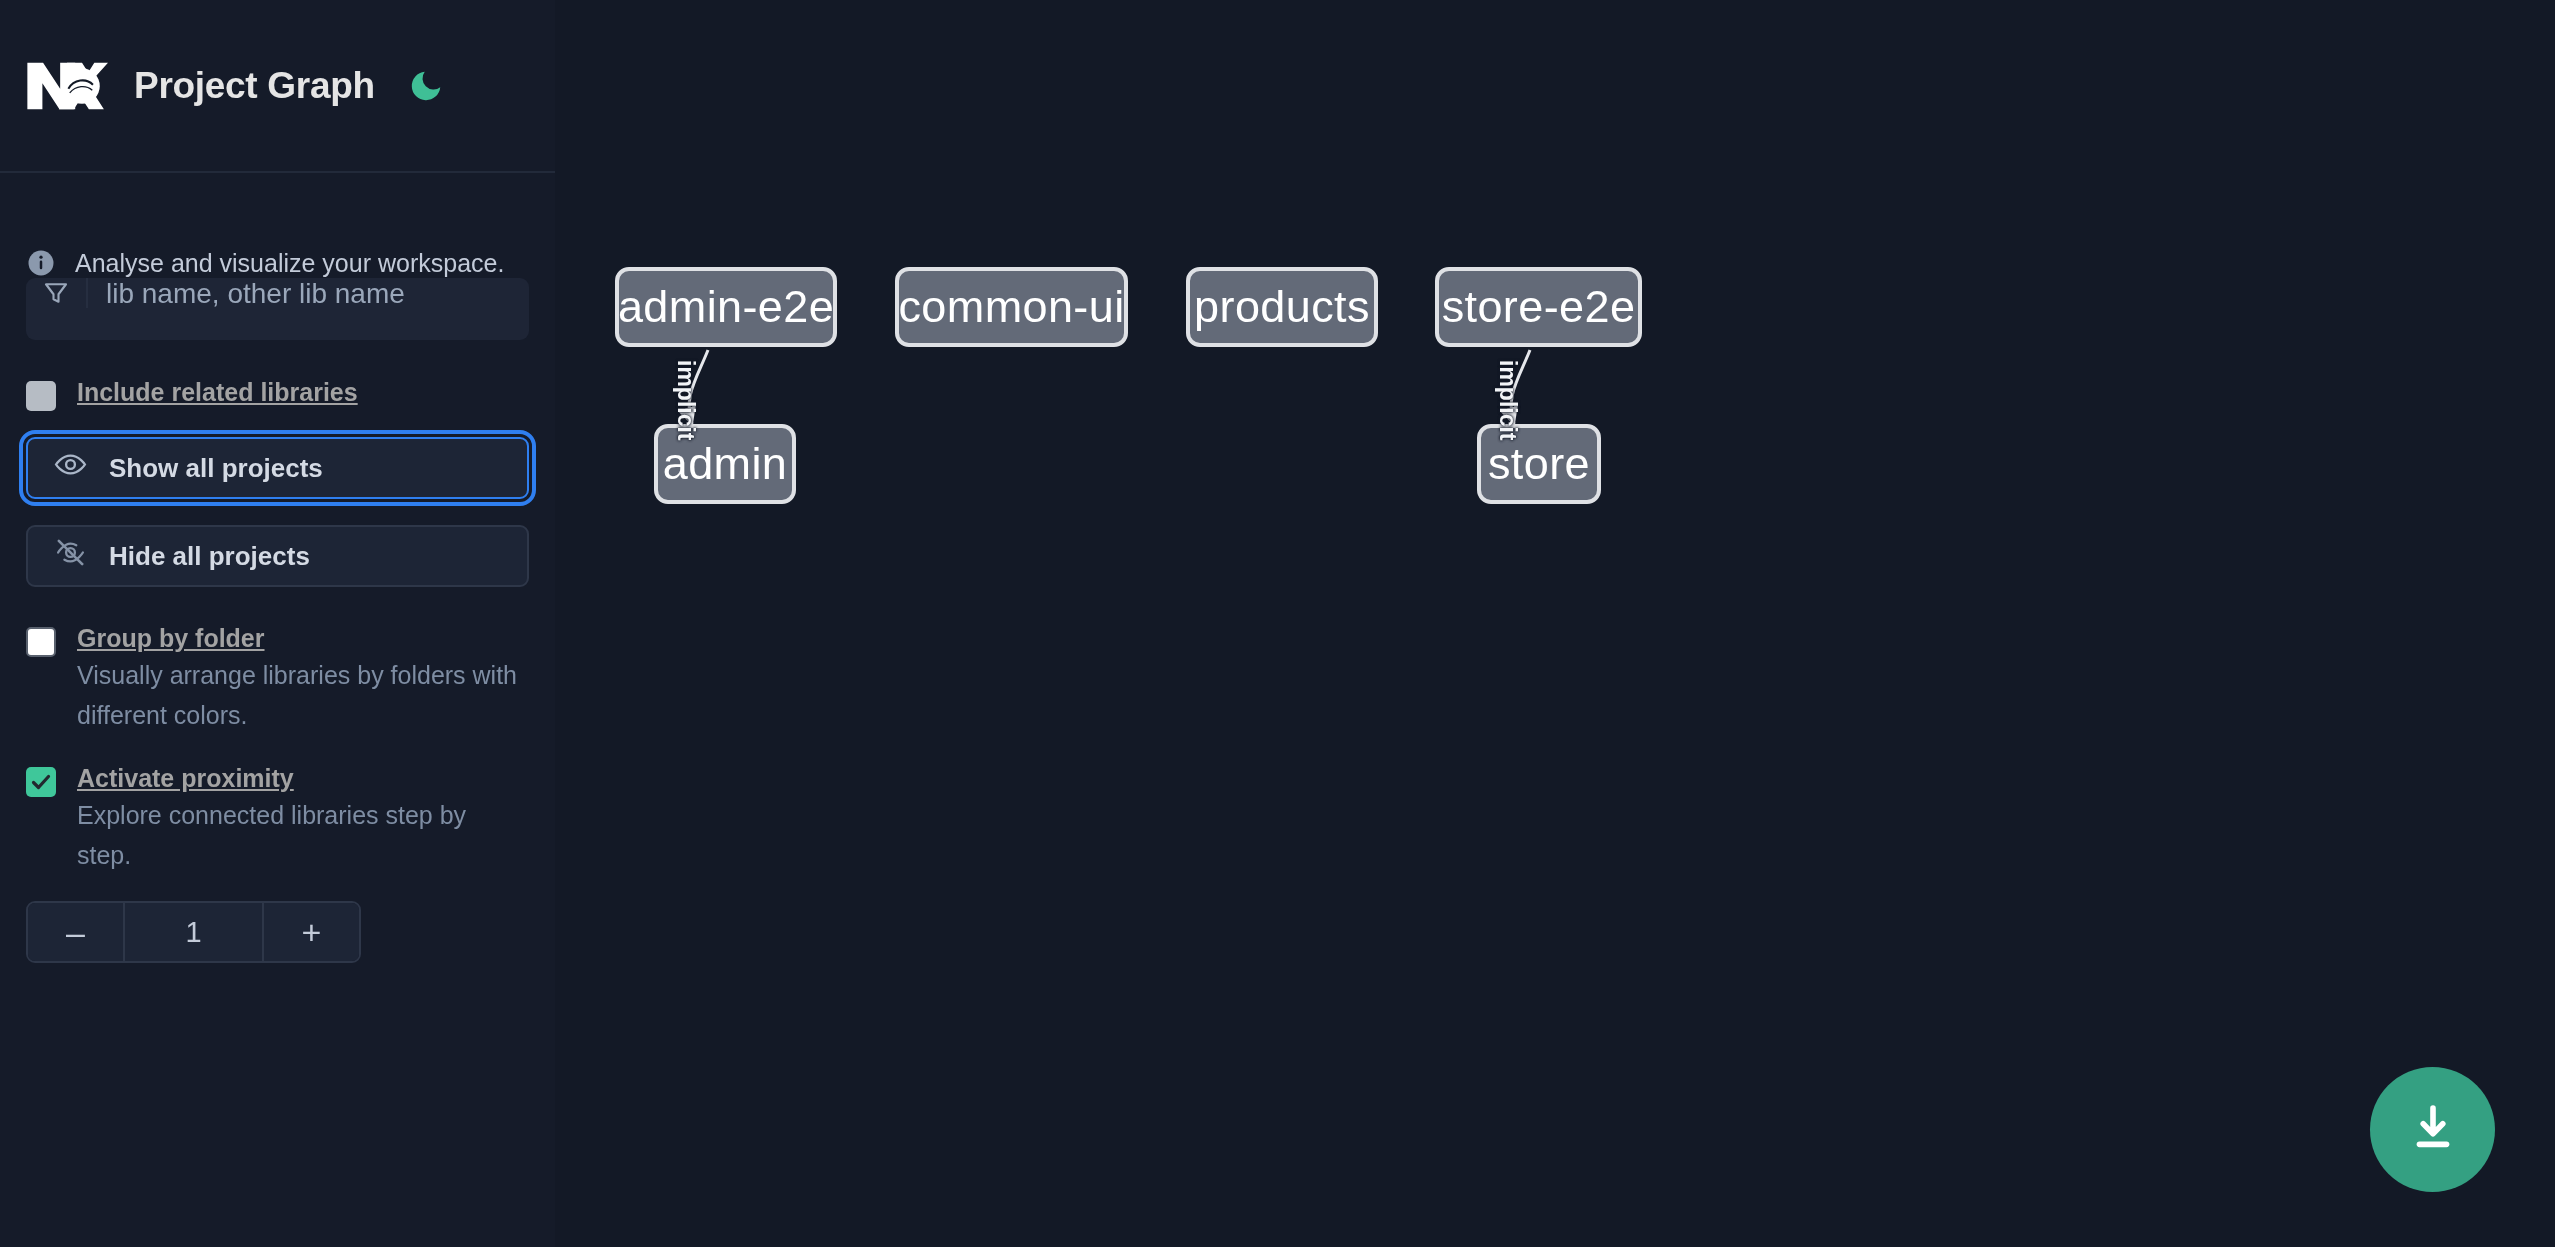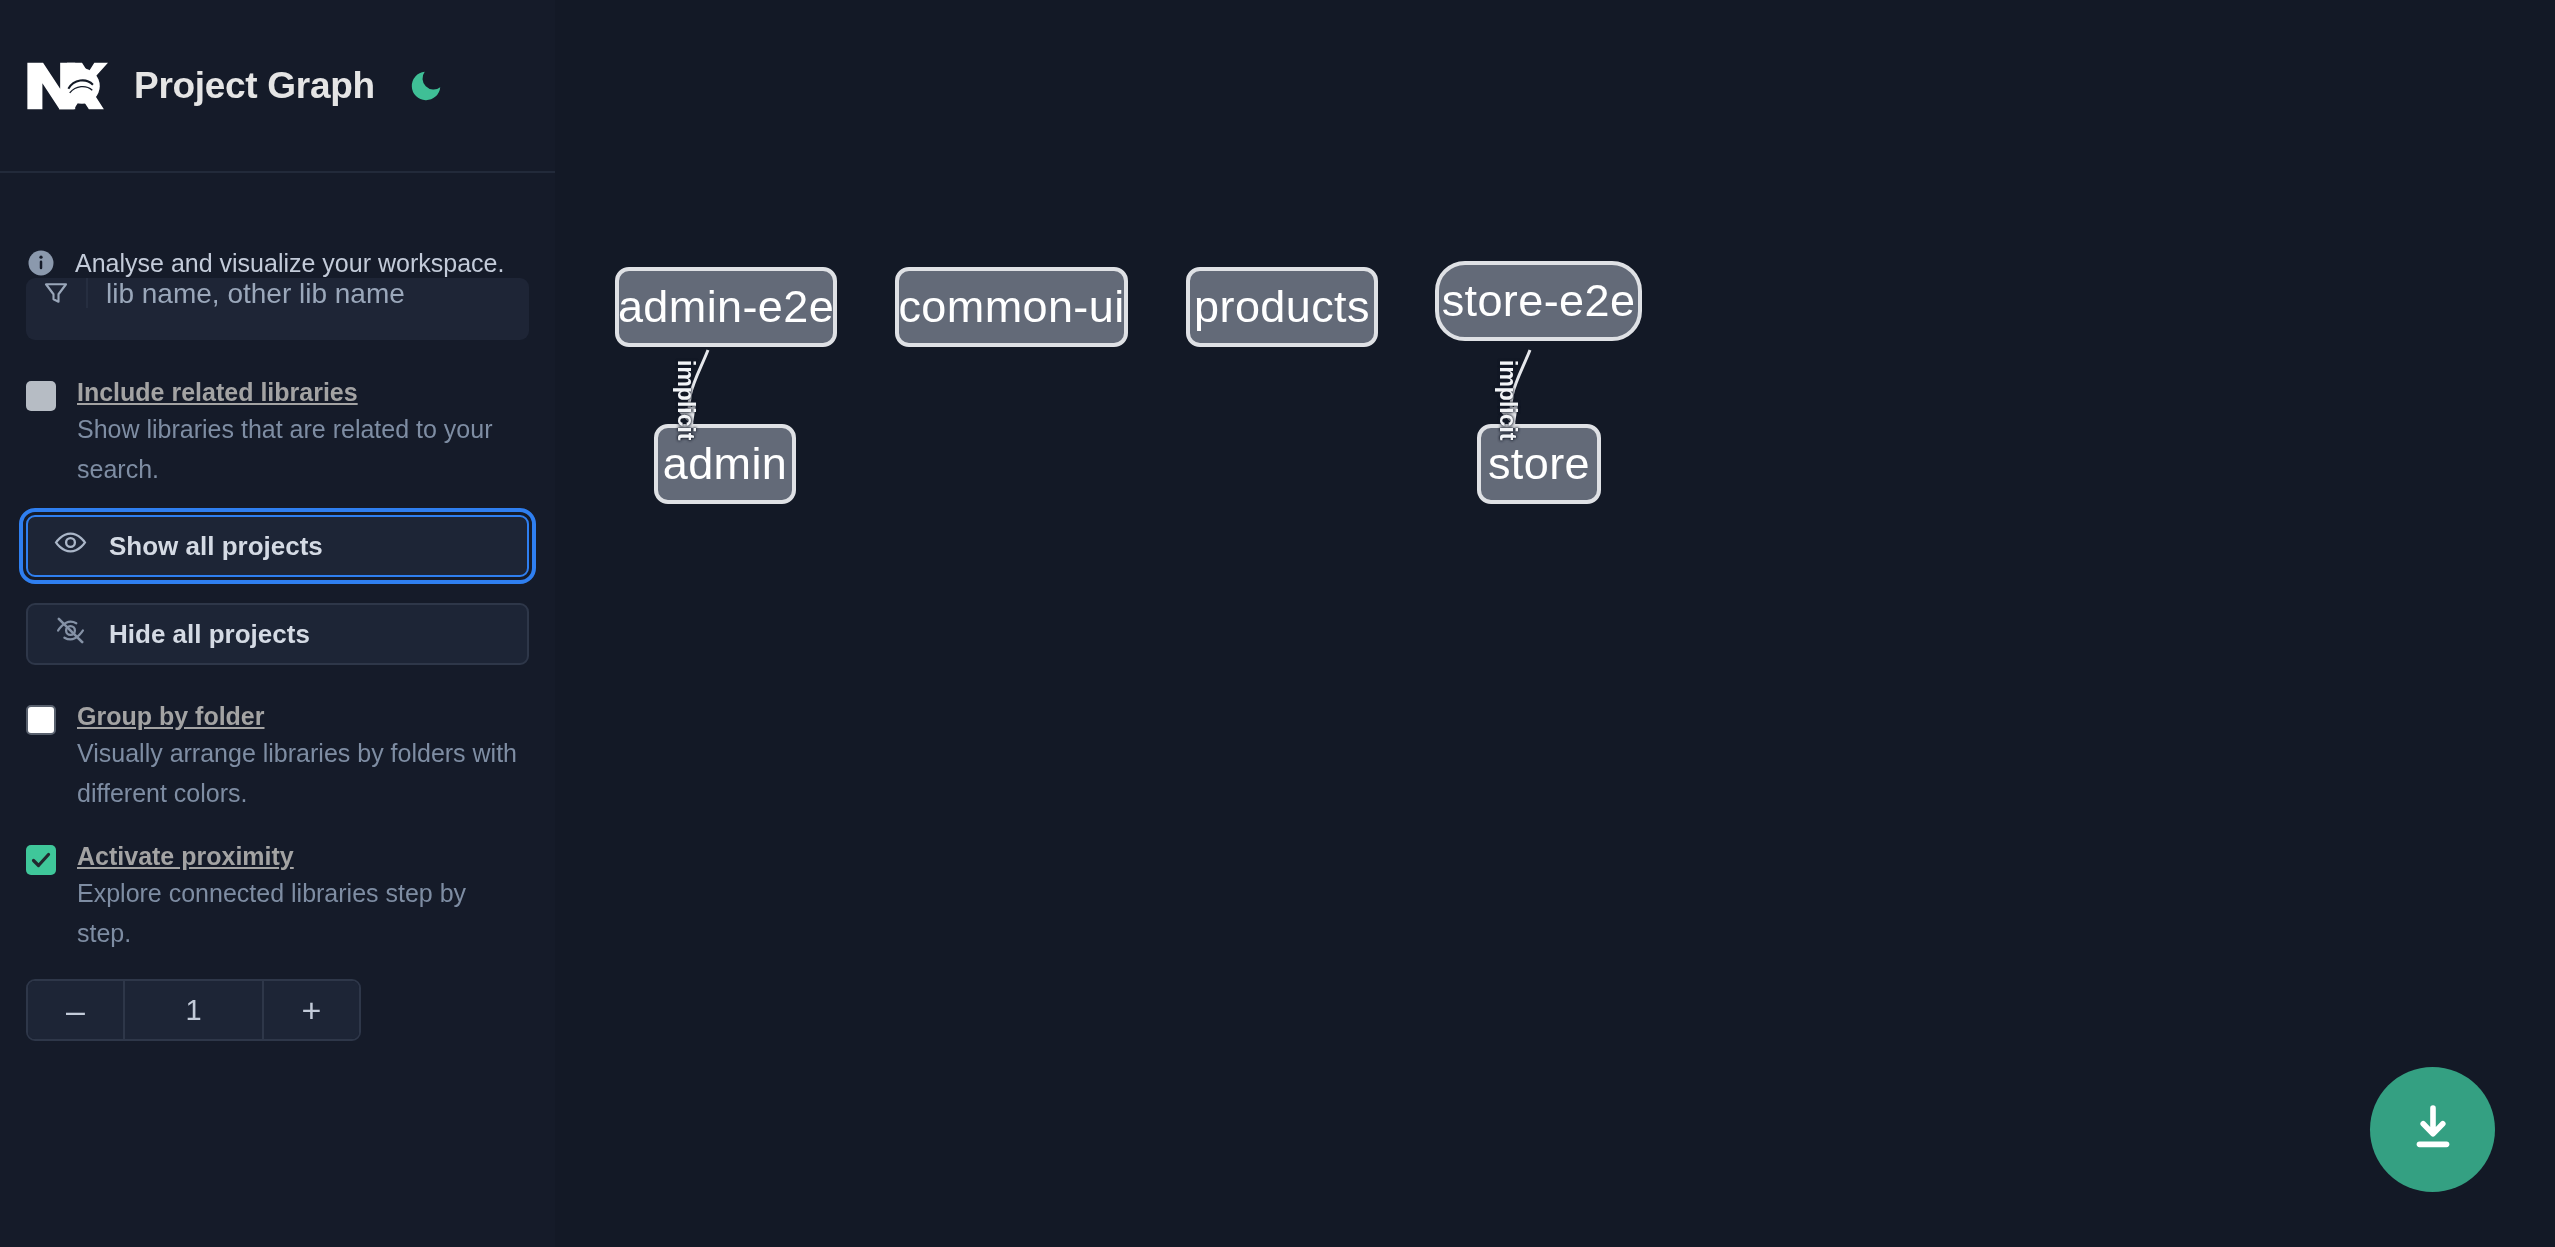--- a/index.html
+++ b/index.html
@@ -322,21 +322,20 @@
             <path d="M4 5h16l-6 8v6l-4-2v-4z" fill="none" stroke="#9aa7ba" stroke-width="1.7" stroke-linejoin="round"></path>
           </svg>
         </span>
         <input class="filter-input" type="text" placeholder="lib name, other lib name" style="">
       </div>
 
       <div class="check-row">
         <span class="cb disabled"></span>
         <div class="check-texts">
           <div class="check-label">Include related libraries</div>
-          <div class="check-desc">Show libraries that are related to your search.</div>
         </div>
       </div>
 
       <div class="btn-stack">
         <button class="big-btn focused">
           <span>
             <svg viewBox="0 0 24 24" xmlns="http://www.w3.org/2000/svg">
               <path d="M1.5 12S5.5 5.5 12 5.5 22.5 12 22.5 12 18.5 18.5 12 18.5 1.5 12 1.5 12z" fill="none" stroke="#aab6c8" stroke-width="1.7"></path>
               <circle cx="12" cy="12" r="3.2" fill="none" stroke="#aab6c8" stroke-width="1.7"></circle>
             </svg>
@@ -403,21 +402,21 @@
     </div>
 
     <div class="node" style="left:631px; top:267px; width:192px; height:80px;">
       <span>products</span>
     </div>
 
     <div class="node" style="left:340px; top:267px; width:233px; height:80px;">
       <span>common-ui</span>
     </div>
 
-    <div class="node" style="left:880px; top:261px; width:207px; height:80px;border-radius:30px;">
+    <div class="node" style="left:880px; top:267px; width:207px; height:80px;">
       <span>store-e2e</span>
     </div>
 
     <div class="node" style="left:99px; top:424px; width:142px; height:80px;">
       <span>admin</span>
     </div>
 
     <div class="node" style="left:922px; top:424px; width:124px; height:80px;">
       <span>store</span>
     </div>

